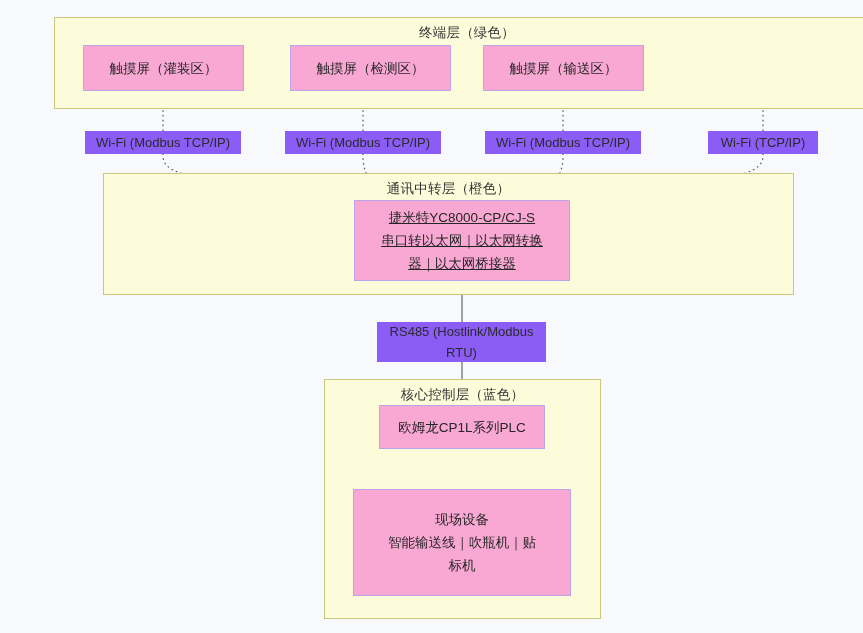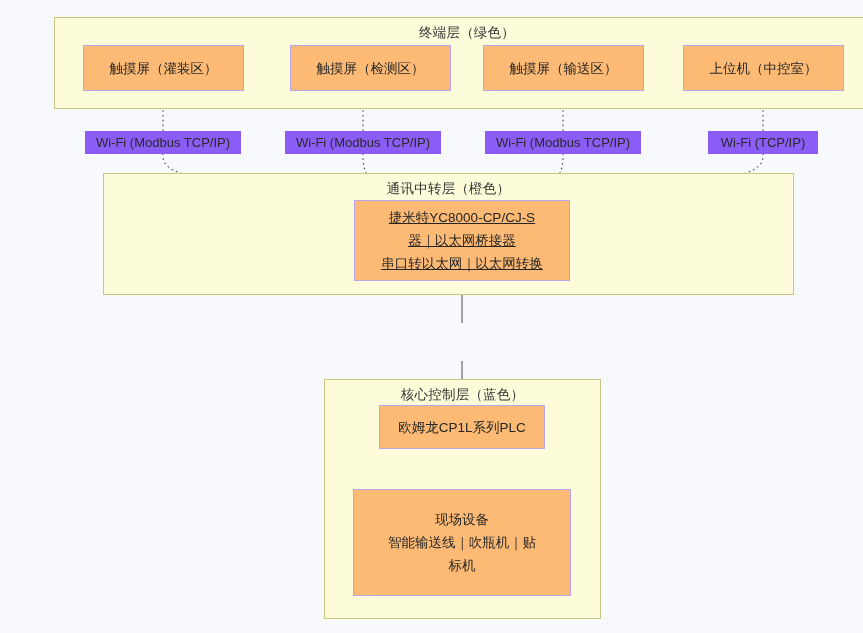--- a/index.html
+++ b/index.html
@@ -40,21 +40,21 @@
     left: 0;
     width: 100%;
     text-align: center;
     font-size: 13.5px;
     color: #333333;
     letter-spacing: 0.2px;
     line-height: 18px;
   }
   .node {
     position: absolute;
-    background: #fdba74;
+    background: #f9a8d4;
     border: 1px solid #b9a5e8;
     box-sizing: border-box;
     display: flex;
     flex-direction: column;
     align-items: center;
     justify-content: center;
     font-size: 13.5px;
     color: #262626;
     line-height: 23px;
     text-align: center;
@@ -118,39 +118,40 @@
   </div>
 
   <div class="node" style="left:254px; top:45px; width:161px; height:46px;">
     <span class="line">触摸屏（检测区）</span>
   </div>
 
   <div class="node" style="left:447px; top:45px; width:161px; height:46px;">
     <span class="line">触摸屏（输送区）</span>
   </div>
 
-  <div class="node" style="left:647px; top:45px; width:161px; height:46px;">
-    <span class="line">上位机（中控室）</span>
-  </div>
 
   <div class="edge-label" style="left:49px; top:131px; width:156px;">Wi-Fi (Modbus TCP/IP)</div>
   <div class="edge-label" style="left:249px; top:131px; width:156px;">Wi-Fi (Modbus TCP/IP)</div>
   <div class="edge-label" style="left:449px; top:131px; width:156px;">Wi-Fi (Modbus TCP/IP)</div>
   <div class="edge-label" style="left:672px; top:131px; width:110px;">Wi-Fi (TCP/IP)</div>
 
   <div class="layer-group" style="left:67px; top:173px; width:691px; height:122px;">
     <div class="layer-title">通讯中转层（橙色）</div>
   </div>
 
   <div class="node" style="left:318px; top:200px; width:216px; height:81px;text-decoration:underline;">
     <span class="line">捷米特YC8000-CP/CJ-S</span>
+    <span class="wrapline">串口转以太网｜以太网转换</span>
     <span class="wrapline">器｜以太网桥接器</span>
-    <span class="wrapline">串口转以太网｜以太网转换</span>
   </div>
 
+  <div class="edge-label two-line" style="left:341px; top:322px; width:169px; height:40px; display:flex; flex-direction:column; align-items:center; justify-content:center;">
+    <span>RS485 (Hostlink/Modbus</span>
+    <span>RTU)</span>
+  </div>
 
   <div class="layer-group" style="left:288px; top:379px; width:277px; height:240px;">
     <div class="layer-title">核心控制层（蓝色）</div>
   </div>
 
   <div class="node" style="left:343px; top:405px; width:166px; height:44px;">
     <span class="line">欧姆龙CP1L系列PLC</span>
   </div>
 
   <div class="node" style="left:317px; top:489px; width:218px; height:107px;">

